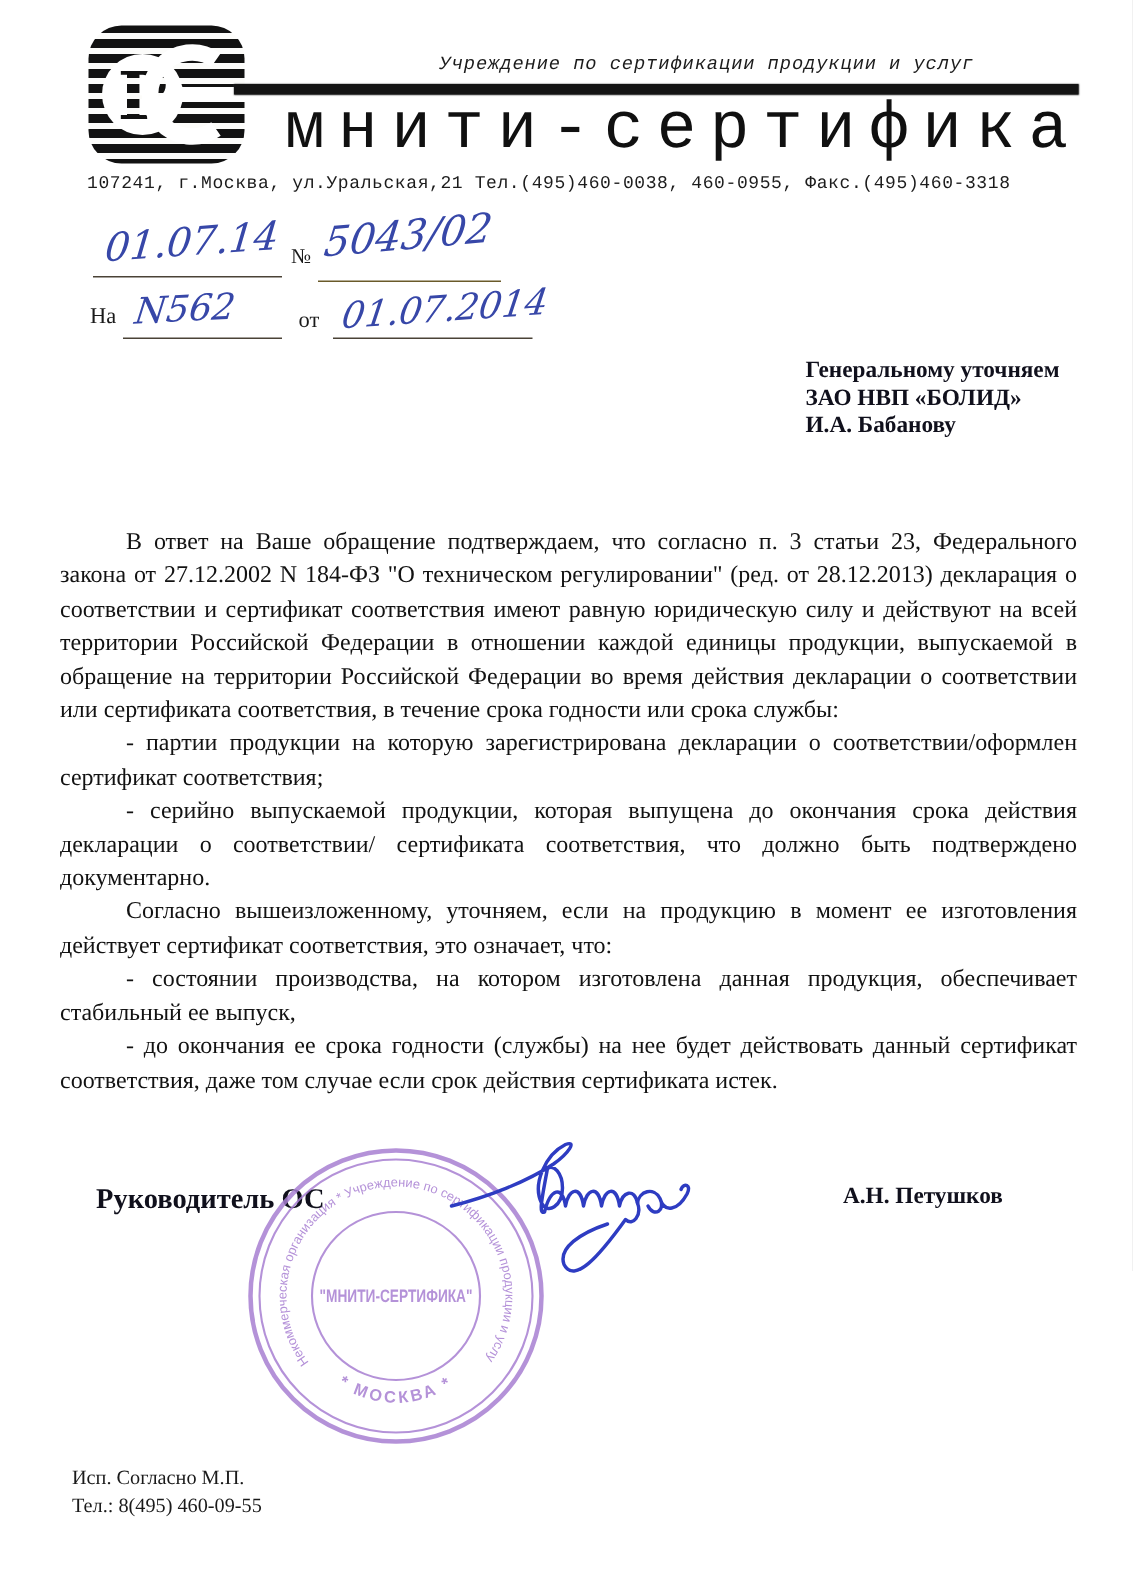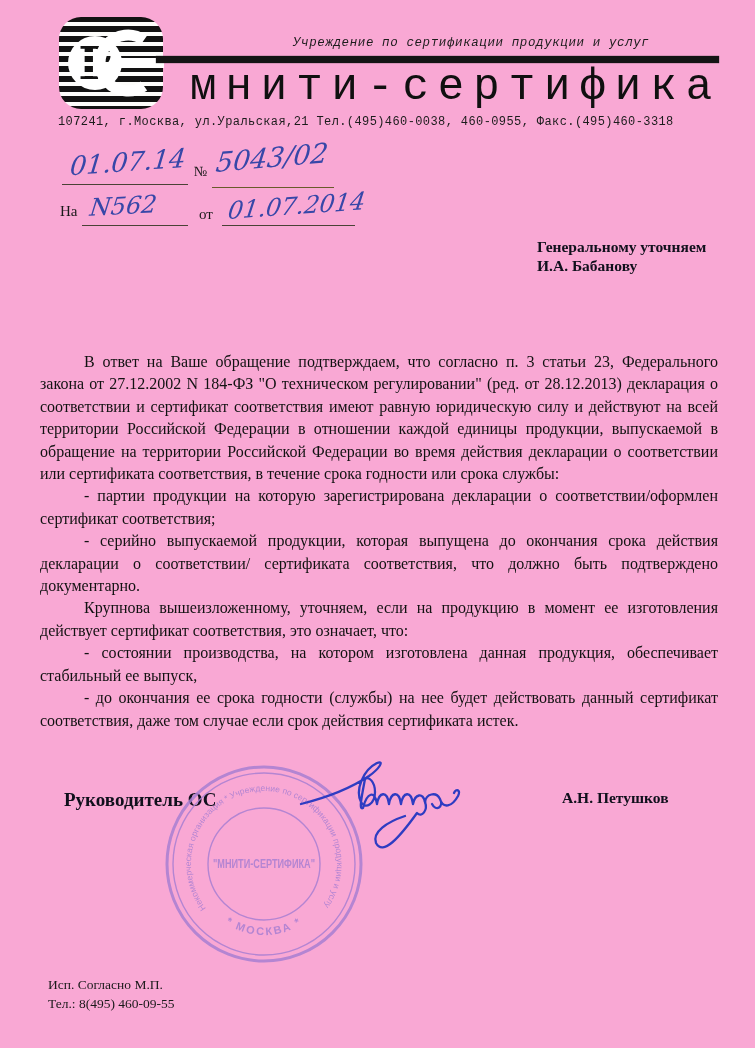--- a/index.html
+++ b/index.html
@@ -1,20 +1,20 @@
 <!DOCTYPE html>
 <html><head>
 <meta charset="utf-8">
 <style>
   html,body{margin:0;padding:0;background:#e8e8e6;}
   .page{
     position:relative;
     width:755px;height:1048px;
     margin:0 auto;
-    background:#f9a8d4;
+    background:#ffffff;
     overflow:hidden;
     font-family:"Liberation Serif", serif;
     color:#151515;
   }
   
   .logo{position:absolute;left:58px;top:16px;width:106px;height:94px;}
   .tagline{
     position:absolute;left:293px;top:36px;width:340px;
     font-family:"Liberation Mono", monospace;
     font-style:italic;font-size:12.5px;letter-spacing:0.6px;
@@ -107,28 +107,29 @@
   <div class="ref-line l2"></div>
   <div class="ref-label lbl-na">На</div>
   <div class="hand hand-num2" style="color: rgb(55, 71, 168);">N562</div>
   <div class="ref-line l3"></div>
   <div class="ref-label lbl-ot">от</div>
   <div class="hand hand-date2" style="color: rgb(55, 71, 168);">01.07.2014</div>
   <div class="ref-line l4"></div>
 
   <div class="addressee">
     <div>Генеральному уточняем</div>
+    <div>ЗАО НВП «БОЛИД»</div>
     <div>И.А. Бабанову</div>
   </div>
 
   <div class="body-text">
     <p>В ответ на Ваше обращение подтверждаем, что согласно п. 3 статьи 23, Федерального закона от 27.12.2002 N 184-ФЗ "О техническом регулировании" (ред. от 28.12.2013) декларация о соответствии и сертификат соответствия имеют равную юридическую силу и действуют на всей территории Российской Федерации в отношении каждой единицы продукции, выпускаемой в обращение на территории Российской Федерации во время действия декларации о соответствии или сертификата соответствия, в течение срока годности или срока службы:</p>
     <p>- партии продукции на которую зарегистрирована декларации о соответствии/оформлен сертификат соответствия;</p>
     <p>- серийно выпускаемой продукции, которая выпущена до окончания срока действия декларации о соответствии/ сертификата соответствия, что должно быть подтверждено документарно.</p>
-    <p>Крупнова вышеизложенному, уточняем, если на продукцию в момент ее изготовления действует сертификат соответствия, это означает, что:</p>
+    <p>Согласно вышеизложенному, уточняем, если на продукцию в момент ее изготовления действует сертификат соответствия, это означает, что:</p>
     <p>- состоянии производства, на котором изготовлена данная продукция, обеспечивает стабильный ее выпуск,</p>
     <p>- до окончания ее срока годности (службы) на нее будет действовать данный сертификат соответствия, даже  том случае если срок действия сертификата истек.</p>
   </div>
 
   <div class="position-label">Руководитель ОС</div>
   <div class="signer-name">А.Н. Петушков</div>
 
   <div class="stamp">
     <svg width="204" height="204" viewBox="0 0 204 204" xmlns="http://www.w3.org/2000/svg">
       <defs>

